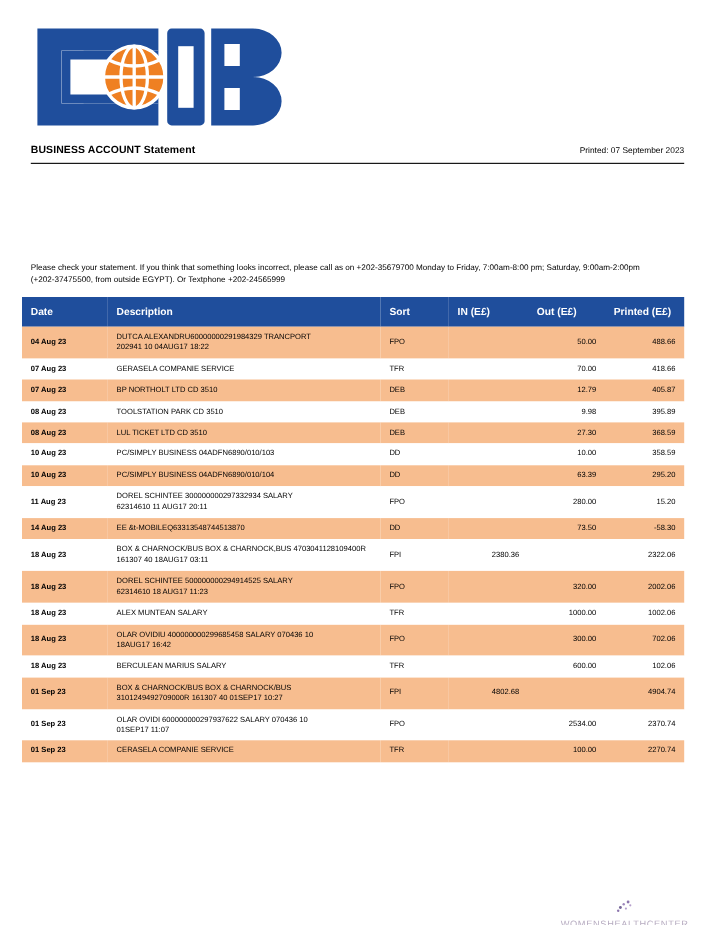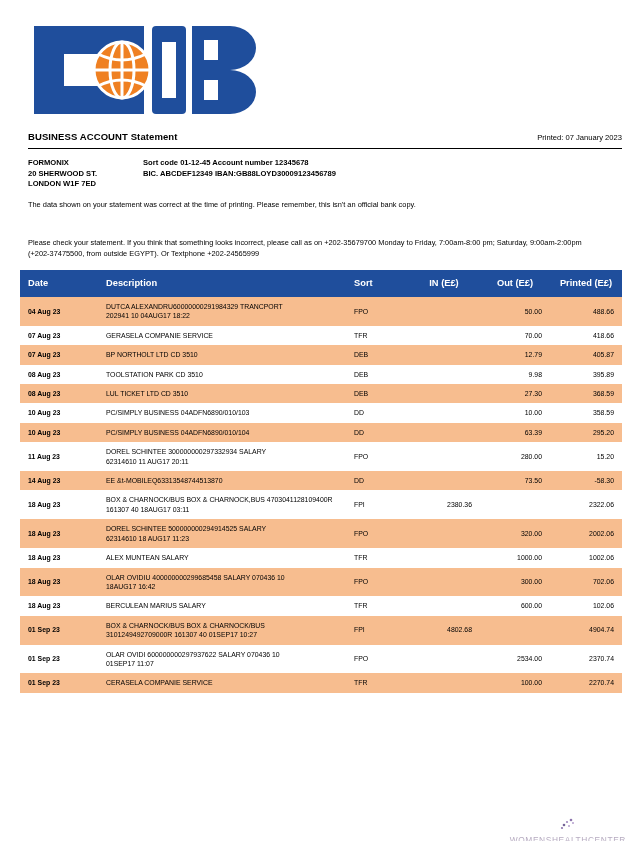--- a/index.html
+++ b/index.html
@@ -115,21 +115,21 @@
     color: #ffffff;
     font-size: 9.3px;
     font-weight: bold;
     padding: 6px 8px 7px 8px;
     text-align: left;
     border: none;
     height: 14px;
     vertical-align: middle;
     margin-left: 48px;
   }
-  .txn-table thead th.num { text-align: center; }
+  .txn-table thead th.num { text-align: left; }
 
   .txn-table tbody td {
     font-size: 6.9px;
     padding: 5px 8px 5px 8px;
     vertical-align: middle;
     border: none;
     line-height: 9.4px;
   }
   .txn-table tbody tr.odd td { background: #f7bd8f; }
   .txn-table tbody tr.even td { background: #ffffff; }
@@ -207,36 +207,26 @@
       <rect x="136" y="22" width="14" height="56" fill="#ffffff"></rect>
 
       <path d="M166 6 H204 a26 22 0 0 1 0 44 a26 22 0 0 1 0 44 H166 Z" fill="#1f4e9c"></path>
       <rect x="178" y="20" width="14" height="20" fill="#ffffff"></rect>
       <rect x="178" y="60" width="14" height="20" fill="#ffffff"></rect>
     </svg>
   </div>
 
   <div class="title-row">
     <div class="stmt-title">BUSINESS ACCOUNT Statement</div>
-    <div class="printed">Printed: 07 January 2023</div>
+    <div class="printed">Printed: 07 September 2023</div>
   </div>
   <div class="hr-top"></div>
 
-  <div class="addr-block">
-    <div>FORMONIX</div>
-    <div>20 SHERWOOD ST.</div>
-    <div>LONDON W1F 7ED</div>
-  </div>
-
-  <div class="acct-block">
-    <div>Sort code 01-12-45  Account number 12345678</div>
-    <div>BIC. ABCDEF12349   IBAN:GB88LOYD30009123456789</div>
-  </div>
-
-  <div class="notice-1">The data shown on your statement was correct at the time of printing. Please remember, this isn't an official bank copy.</div>
+
+
   <div class="notice-2">Please check your statement. If you think that something looks incorrect, please call as on +202-35679700 Monday to Friday, 7:00am-8:00 pm; Saturday, 9:00am-2:00pm (+202-37475500, from outside EGYPT). Or Textphone +202-24565999</div>
 
   <table class="txn-table">
     <colgroup>
       <col class="w-date">
         <col class="w-desc">
         <col class="w-type">
       <col class="w-in">
         <col class="w-out">
         <col class="w-bal">

